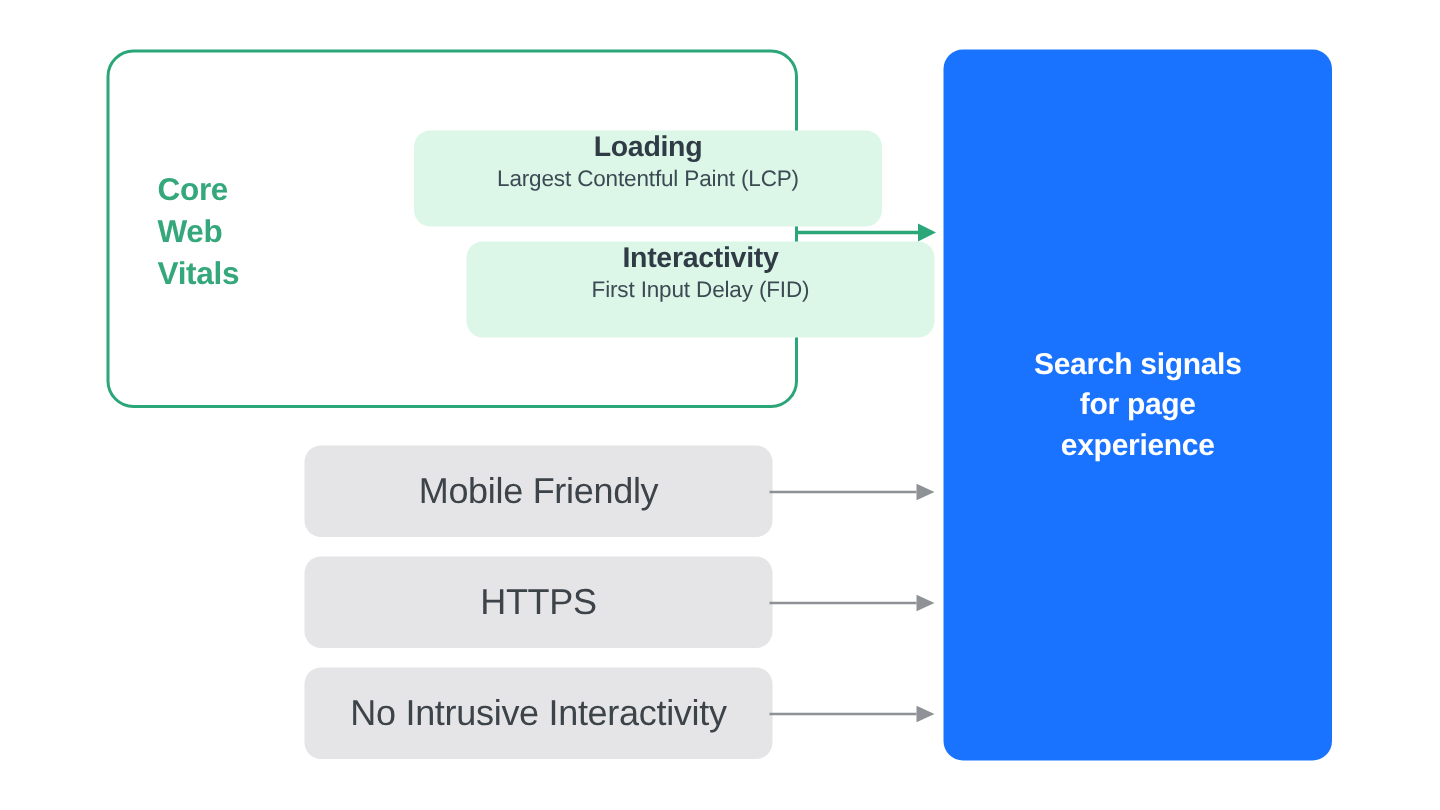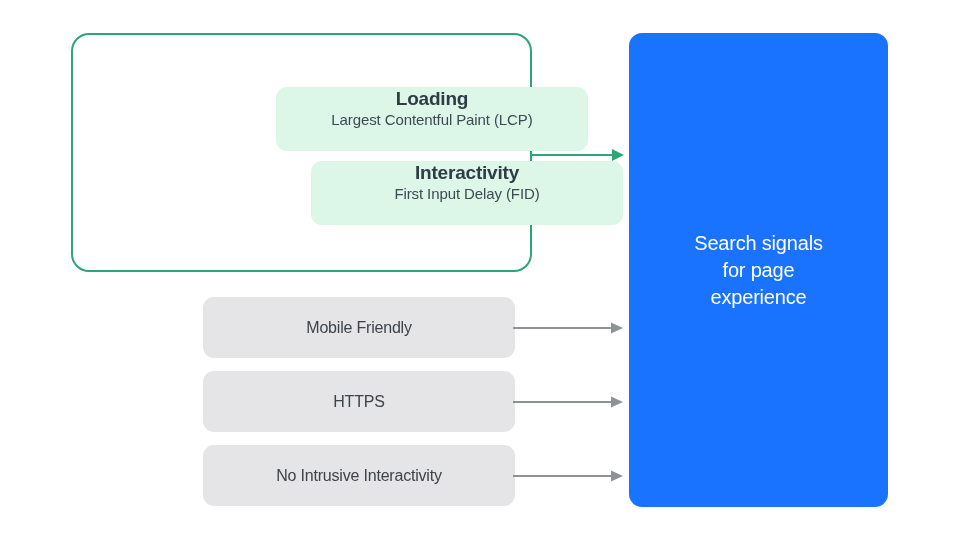--- a/index.html
+++ b/index.html
@@ -90,21 +90,21 @@
     display: flex;
     align-items: center;
     justify-content: center;
   }
   #signal-0 { top: 297px; }
   #signal-1 { top: 371px; }
   #signal-2 { top: 445px; }
 
   .signal-label {
     color: #3c4349;
-    font-size: 16px;
+    font-size: 24px;
     font-weight: normal;
     letter-spacing: -0.2px;
   }
 
   
   .arrow-svg {
     position: absolute;
     overflow: visible;
   }
   #arrow-green { left: 530px; top: 140px; }
@@ -122,35 +122,40 @@
     background: #1a73ff;
     border-radius: 13px;
     display: flex;
     align-items: center;
     justify-content: center;
     box-sizing: border-box;
   }
   #outcome-text {
     color: #ffffff;
     font-size: 20px;
-    font-weight: normal;
+    font-weight: bold;
     line-height: 27px;
     text-align: center;
     letter-spacing: -0.2px;
     padding: 0 16px;
   }
   #outcome-text span { display: block; }
 </style>
 </head>
 <body>
 
 <div id="canvas">
 
   <div id="cwv-group">
 
+    <div id="cwv-label">
+      <span>Core</span>
+      <span>Web</span>
+      <span>Vitals</span>
+    </div>
 
     <div class="metric-card" id="metric-0">
       <div class="metric-title">Loading</div>
       <div class="metric-sub">Largest Contentful Paint (LCP)</div>
     </div>
 
     <div class="metric-card" id="metric-1">
       <div class="metric-title">Interactivity</div>
       <div class="metric-sub">First Input Delay (FID)</div>
     </div>

